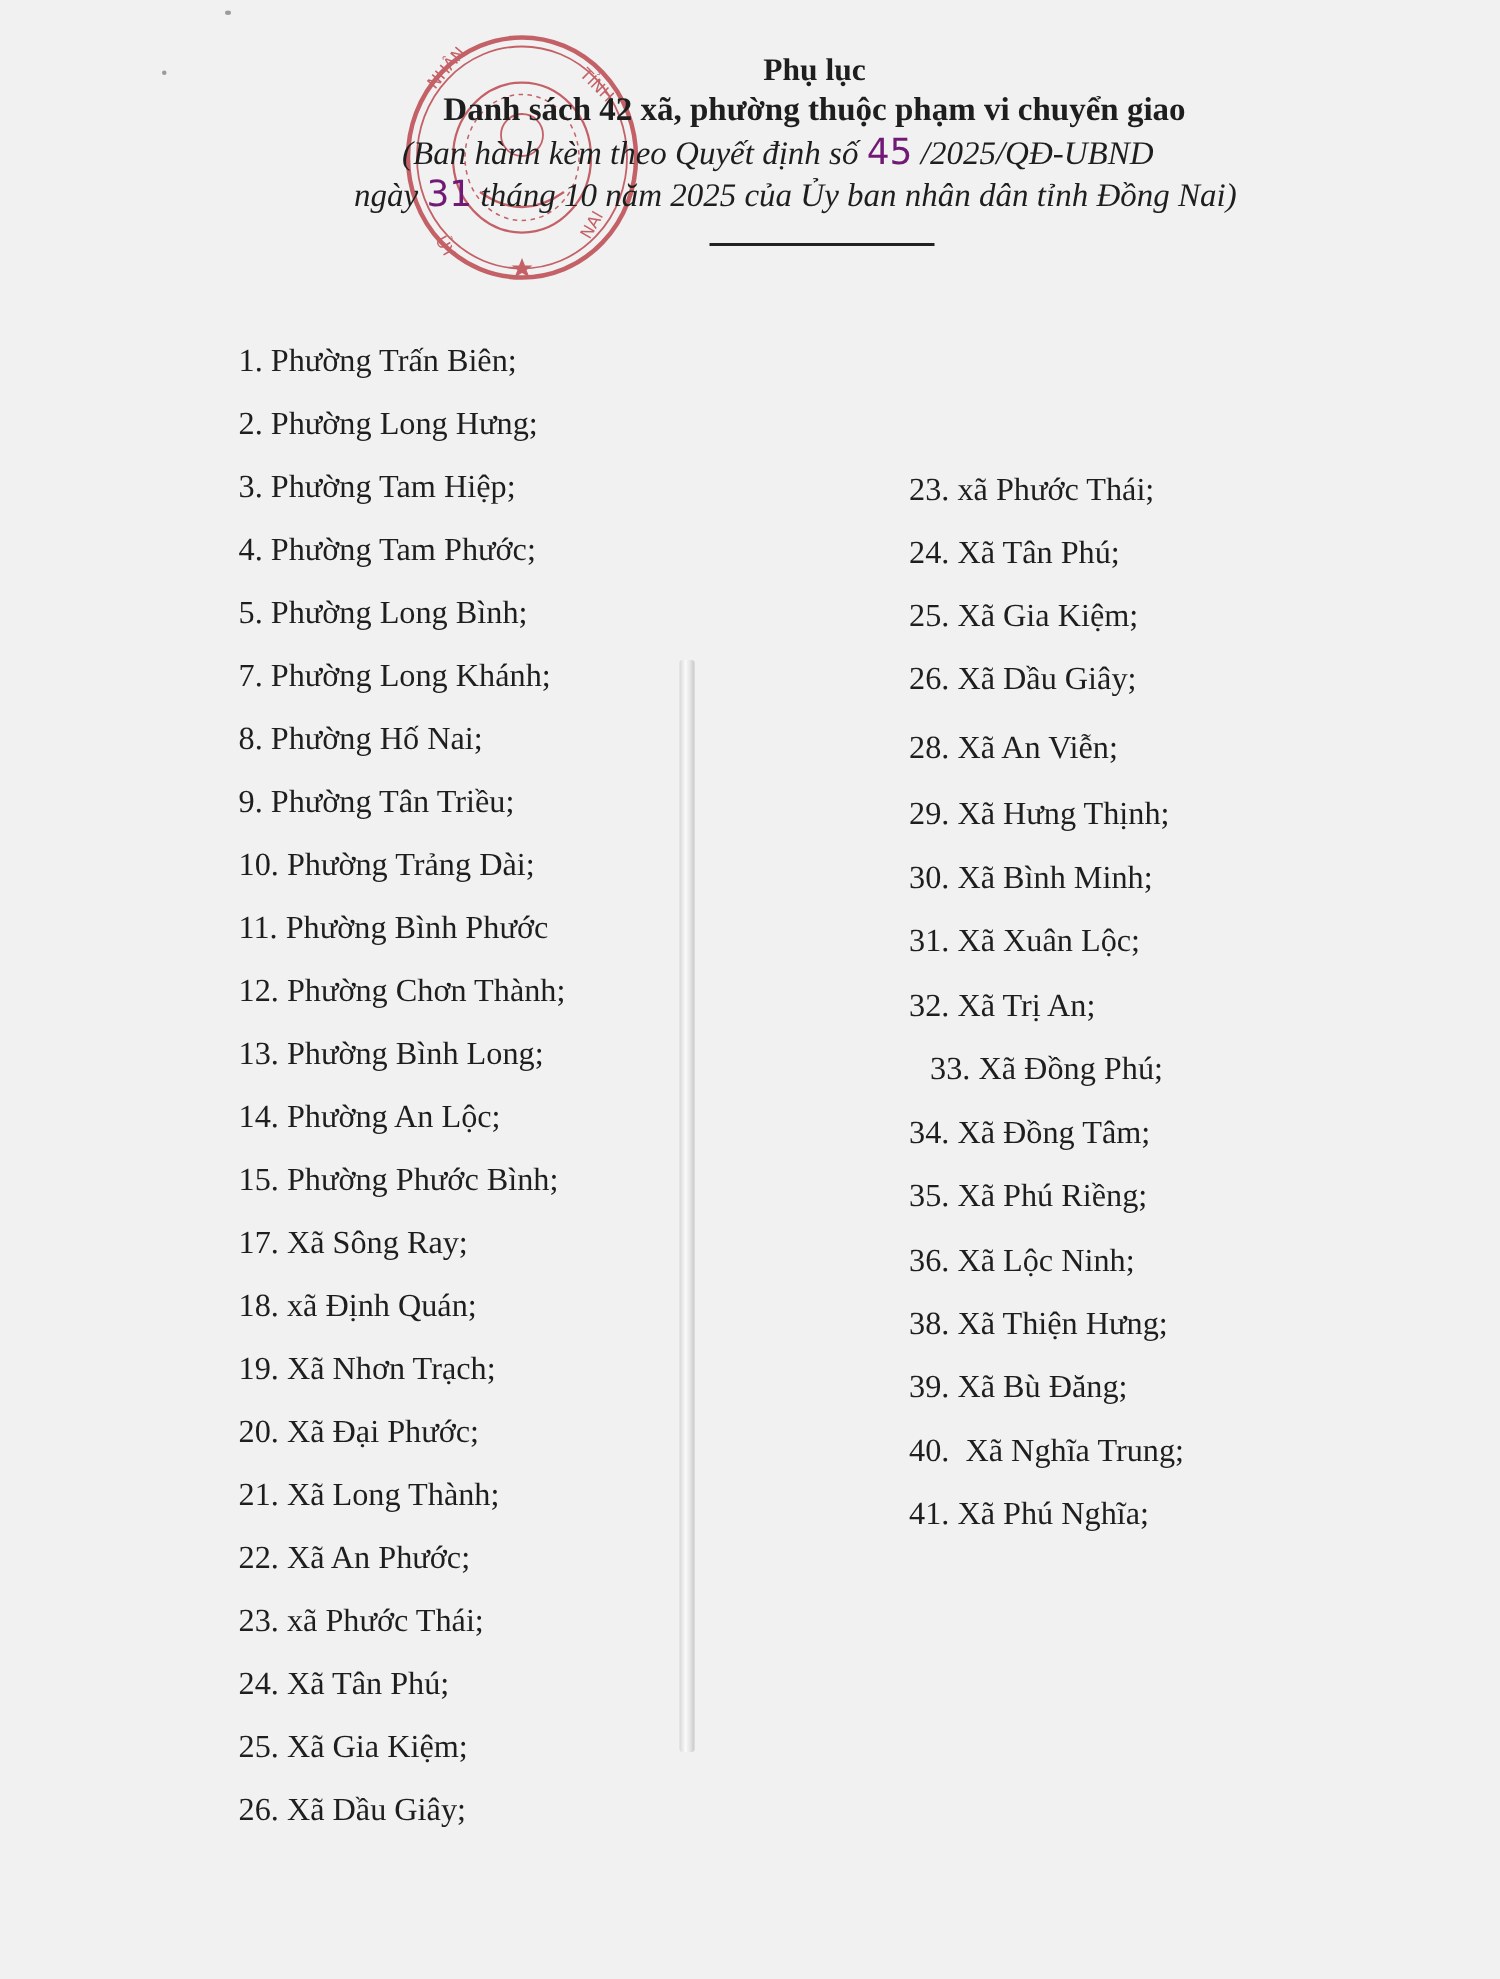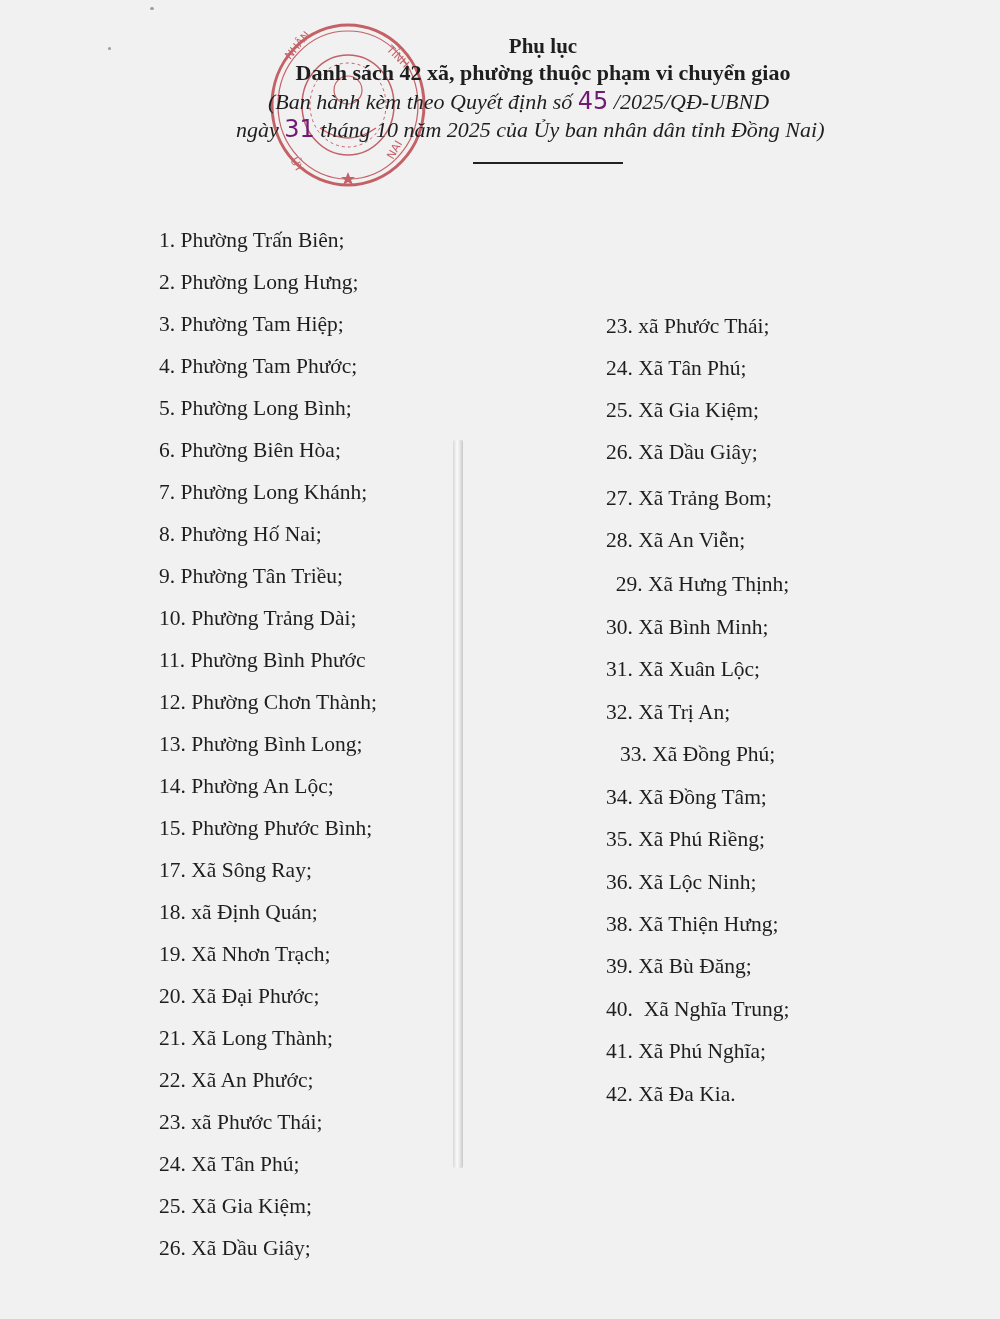--- a/index.html
+++ b/index.html
@@ -145,21 +145,20 @@
 </div>
 
 <div class="rule"></div>
 
 <div class="column col-left">
   <div class="item">1. Phường Trấn Biên;</div>
   <div class="item">2. Phường Long Hưng;</div>
   <div class="item">3. Phường Tam Hiệp;</div>
   <div class="item">4. Phường Tam Phước;</div>
   <div class="item">5. Phường Long Bình;</div>
-  <div class="item">6. Phường Biên Hòa;</div>
   <div class="item">7. Phường Long Khánh;</div>
   <div class="item">8. Phường Hố Nai;</div>
   <div class="item">9. Phường Tân Triều;</div>
   <div class="item">10. Phường Trảng Dài;</div>
   <div class="item">11. Phường Bình Phước</div>
   <div class="item">12. Phường Chơn Thành;</div>
   <div class="item">13. Phường Bình Long;</div>
   <div class="item">14. Phường An Lộc;</div>
   <div class="item">15. Phường Phước Bình;</div>
   <div class="item">17. Xã Sông Ray;</div>
@@ -174,28 +173,26 @@
   <div class="item">26. Xã Dầu Giây;</div>
 </div>
 
 <div class="divider"></div>
 
 <div class="column col-right">
   <div class="item">23. xã Phước Thái;</div>
   <div class="item">24. Xã Tân Phú;</div>
   <div class="item">25. Xã Gia Kiệm;</div>
   <div class="item" style="height:46px;">26. Xã Dầu Giây;</div>
-  <div class="item">27. Xã Trảng Bom;</div>
   <div class="item" style="height:44px;">28. Xã An Viễn;</div>
-  <div class="item" style="height:43px;text-align:right;">29. Xã Hưng Thịnh;</div>
+  <div class="item" style="height:43px;">29. Xã Hưng Thịnh;</div>
   <div class="item">30. Xã Bình Minh;</div>
   <div class="item" style="height:43px;">31. Xã Xuân Lộc;</div>
   <div class="item">32. Xã Trị An;</div>
   <div class="item" style="height:43px;text-align:center;">33. Xã Đồng Phú;</div>
   <div class="item">34. Xã Đồng Tâm;</div>
   <div class="item" style="height:43px;">35. Xã Phú Riềng;</div>
   <div class="item">36. Xã Lộc Ninh;</div>
   <div class="item">38. Xã Thiện Hưng;</div>
   <div class="item" style="height:43px;">39. Xã Bù Đăng;</div>
   <div class="item">40.  Xã Nghĩa Trung;</div>
   <div class="item" style="height:43px;">41. Xã Phú Nghĩa;</div>
-  <div class="item">42. Xã Đa Kia.</div>
 </div>
 
 </body></html>

